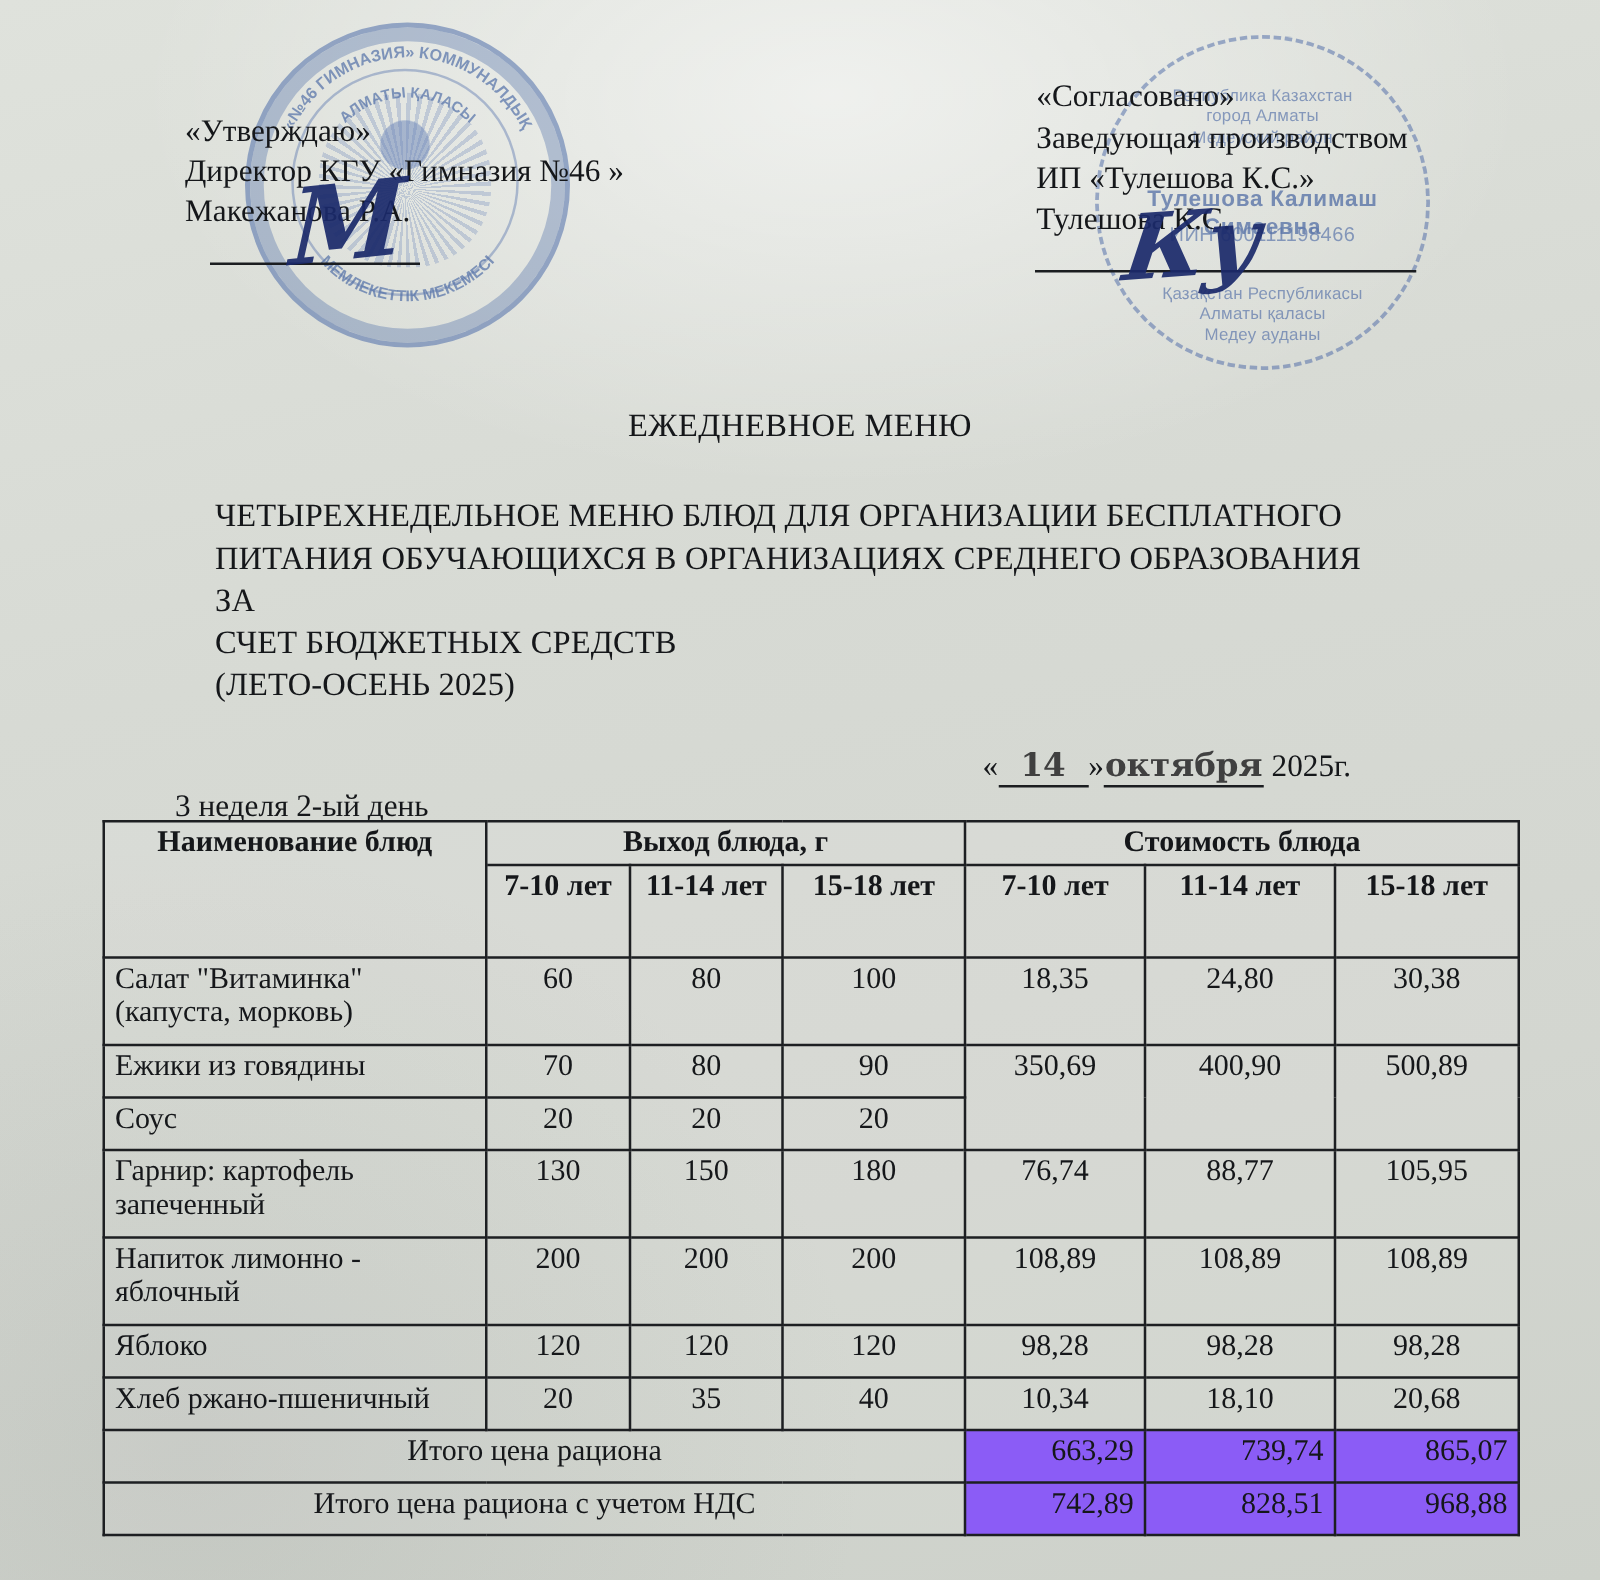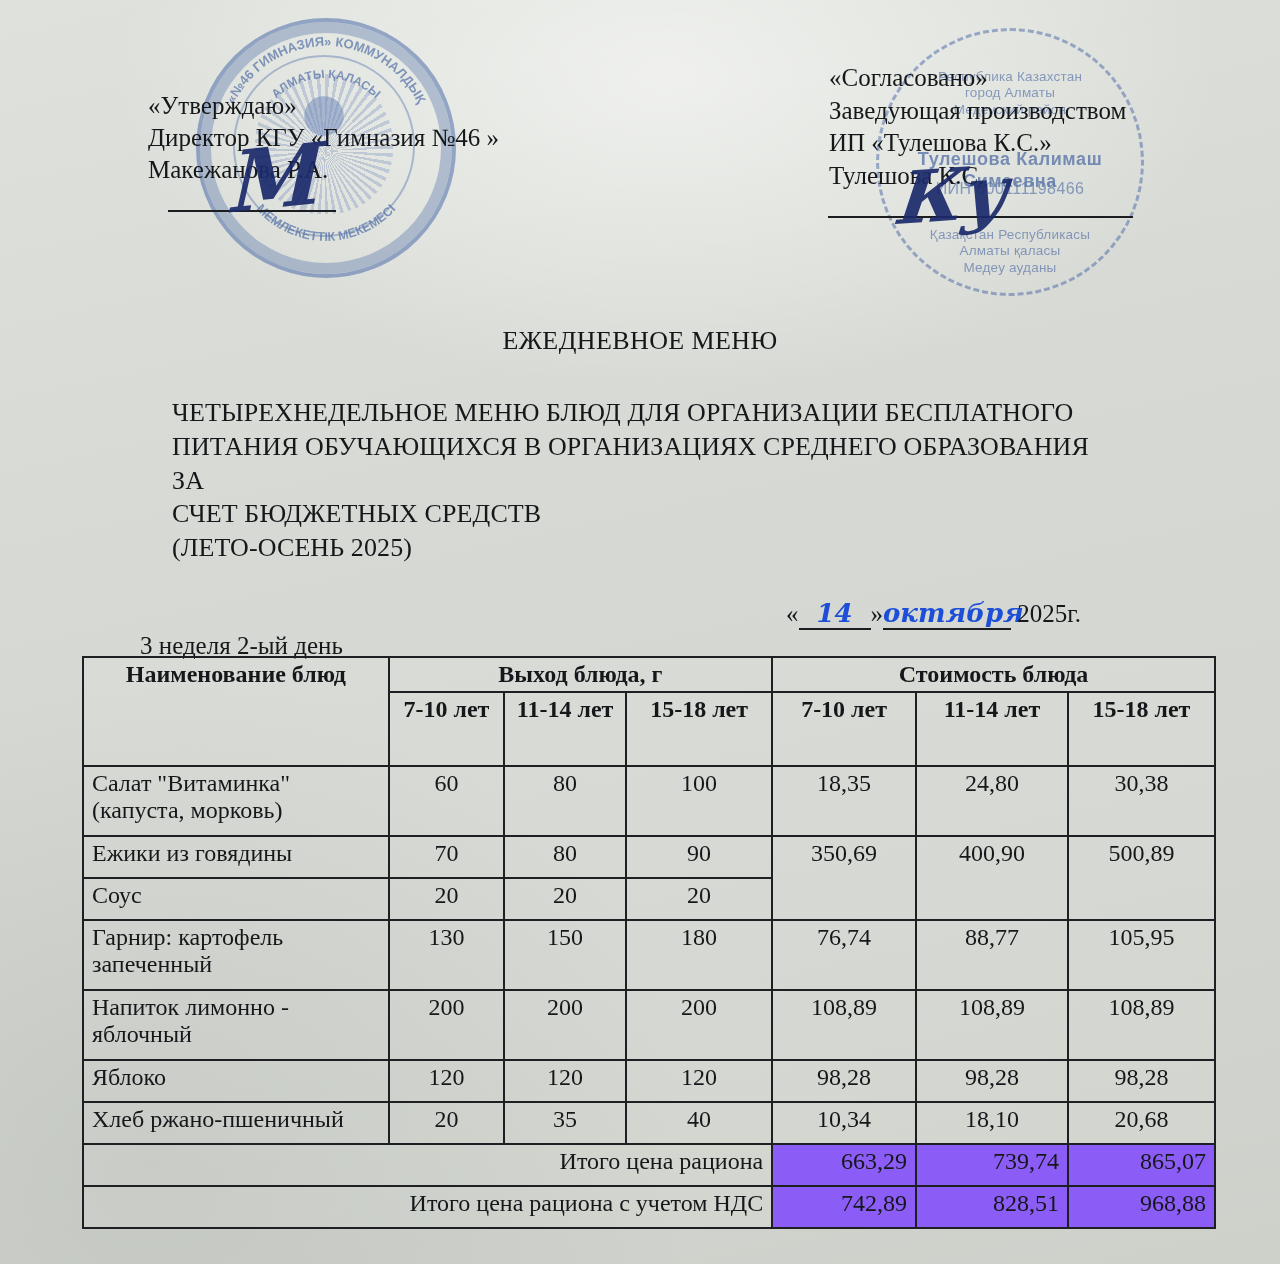--- a/index.html
+++ b/index.html
@@ -129,23 +129,22 @@
     font-weight: 700;
     letter-spacing: 0.6px;
     color: rgba(58,90,155,0.78);
   }
   .stamp-right .rtext.iin { top: 148px; font-size: 16px; letter-spacing: 0.4px; }
   .stamp-right .rtext.bot { top: 196px; }
 
   
   .hand {
     font-family: "DejaVu Serif", serif;
-    font-style: italic;
     font-weight: 700;
-    color: #1d4ed8;
+    color: #404040;
   }
   .signature {
     position: absolute;
     font-family: "DejaVu Serif", serif;
     font-style: italic;
     font-weight: 700;
     color: #1b2a6b;
     z-index: 6;
     pointer-events: none;
   }
@@ -247,21 +246,21 @@
     padding-top: 6px;
     padding-left: 10px;
   }
   td.num {
     text-align: center;
     padding-top: 6px;
   }
   tr.r-tall td { height: 62px; }
   tr.r-short td { height: 34px; }
   td.total-label {
-    text-align: right;
+    text-align: center;
     padding-left: 10px;
     padding-top: 4px;
   }
   td.total-val {
     text-align: right;
     font-weight: 400;
     background: #8b5cf6;
     padding-top: 4px;
   }
   .w-g1 { width: 112px; }

